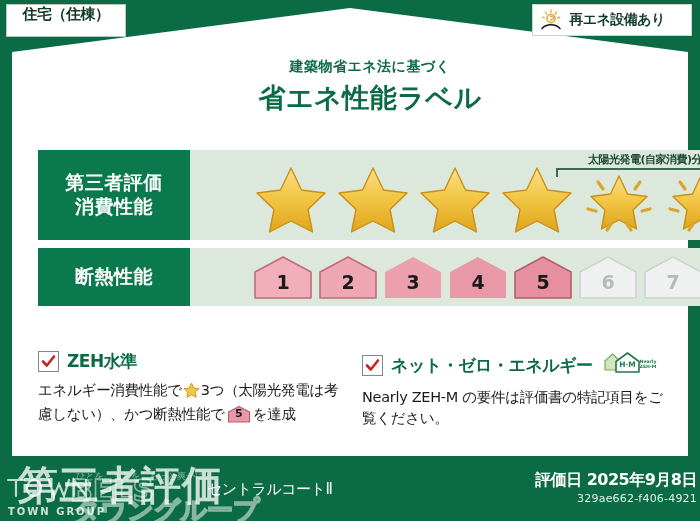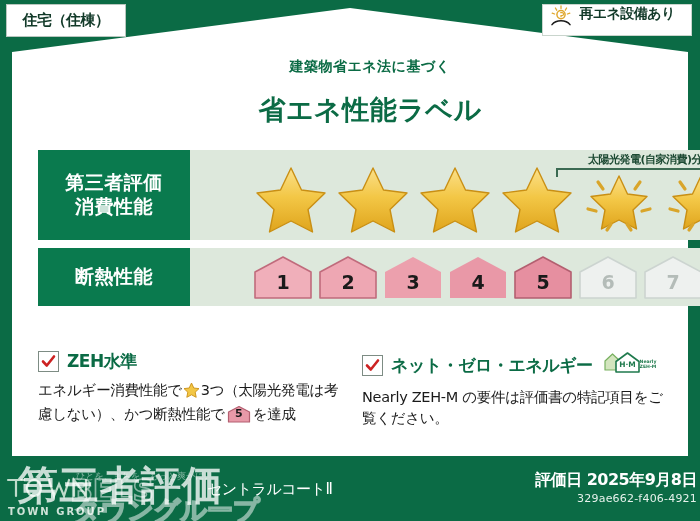--- a/index.html
+++ b/index.html
@@ -23,42 +23,42 @@
   
   .house-tab {
     position: absolute;
     left: 6px;
     top: 4px;
     width: 120px;
     height: 33px;
     background: #ffffff;
     border: 1px solid #b9c7bf;
     display: flex;
-    align-items: center;
+    align-items: flex-start;
     justify-content: center;
     z-index: 40;
   }
   .house-tab span {
     font-size: 15px;
     font-weight: bold;
     color: #123a29;
     letter-spacing: -0.5px;
   }
 
   
   .reene-badge {
     position: absolute;
     right: 8px;
     top: 4px;
     height: 32px;
     background: #ffffff;
     border: 1px solid #c9d5cd;
     display: flex;
-    align-items: flex-start;
-    padding: 0 16px 0 6px;
+    align-items: center;
+    padding: 0 26px 0 6px;
     gap: 6px;
     z-index: 40;
   }
   .reene-badge .sun-ic { width: 24px; height: 22px; display:block; }
   .reene-badge .lbl {
     font-size: 14px;
     font-weight: bold;
     color: #123a29;
     letter-spacing: -0.5px;
   }
@@ -91,21 +91,21 @@
     color: #0b6b45;
     letter-spacing: 0.5px;
     display: block;
   }
   .heading .main {
     font-size: 27px;
     font-weight: bold;
     color: #0b6b45;
     letter-spacing: 0.5px;
     display: block;
-    margin-top: 16px;
+    margin-top: 4px;
   }
 
   
   .rows {
     position: absolute;
     left: 38px;
     top: 150px;
     width: 626px;
     z-index: 20;
   }

